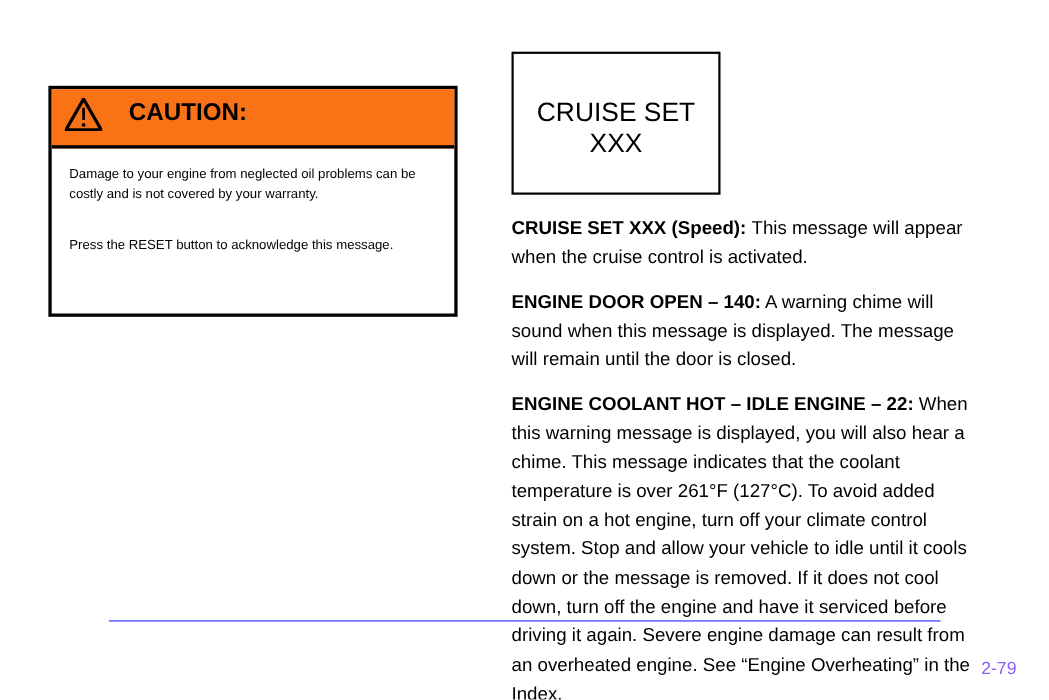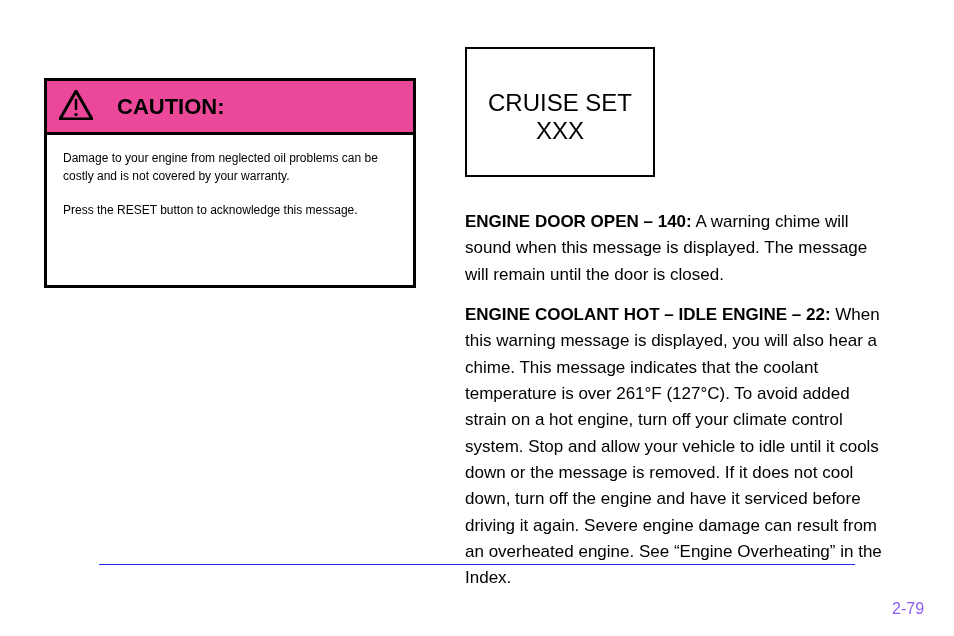--- a/index.html
+++ b/index.html
@@ -15,38 +15,37 @@
       position: absolute;
       left: 44px;
       top: 78px;
       width: 372px;
       height: 210px;
       border: 3px solid #000;
     }
     .caution-header {
       width: 100%;
       height: 54px;
-      background: #ec4899;
+      background: #f97316;
       border-bottom: 3px solid #000;
       padding: 8px 12px;
       display: flex;
-      align-items: center;
       gap: 24px;
     }
     .caution-header-label {
       font-weight: bold;
       font-size: 22px;
     }
     .caution-body {
       padding: 14px 16px 10px 16px;
       font-size: 12px;
       line-height: 1.5;
     }
     .caution-body .para2 {
-      margin-top: 16px;
+      margin-top: 28px;
     }
     .cruise-panel {
       position: absolute;
       left: 465px;
       top: 47px;
       width: 190px;
       height: 130px;
       border: 2px solid #000;
       display: flex;
       align-items: flex-start;
@@ -102,20 +101,23 @@
     <div class="para1">Damage to your engine from neglected oil problems can be costly and is not covered by your warranty.</div>
     <div class="para2">Press the RESET button to acknowledge this message.</div>
   </div>
 </div>
 
 <div class="cruise-panel">
   <span>CRUISE SET XXX</span>
 </div>
 
 <div class="right-col">
+  <div class="p1">
+    <span class="warn-word">CRUISE SET XXX (Speed): </span><span>This message will appear when the cruise control is activated.</span>
+  </div>
   <div class="p2">
     <span class="warn-word">ENGINE DOOR OPEN </span><span class="warn-word">– 140:</span><span> A warning chime will sound when this message is displayed. The message will remain until the door is closed.</span>
   </div>
   <div class="p3">
     <span class="warn-word">ENGINE COOLANT HOT – IDLE ENGINE </span><span class="warn-word">– 22:</span><span> When this warning message is displayed, you will also hear a chime. This message indicates that the coolant temperature is over 261°F (127°C). To avoid added strain on a hot engine, turn off your climate control system. Stop and allow your vehicle to idle until it cools down or the message is removed. If it does not cool down, turn off the engine and have it serviced before driving it again. Severe engine damage can result from an overheated engine. See “Engine Overheating” in the Index.</span>
   </div>
 </div>
 
 <div class="rule"></div>
 <div class="page-num">2-79</div>

